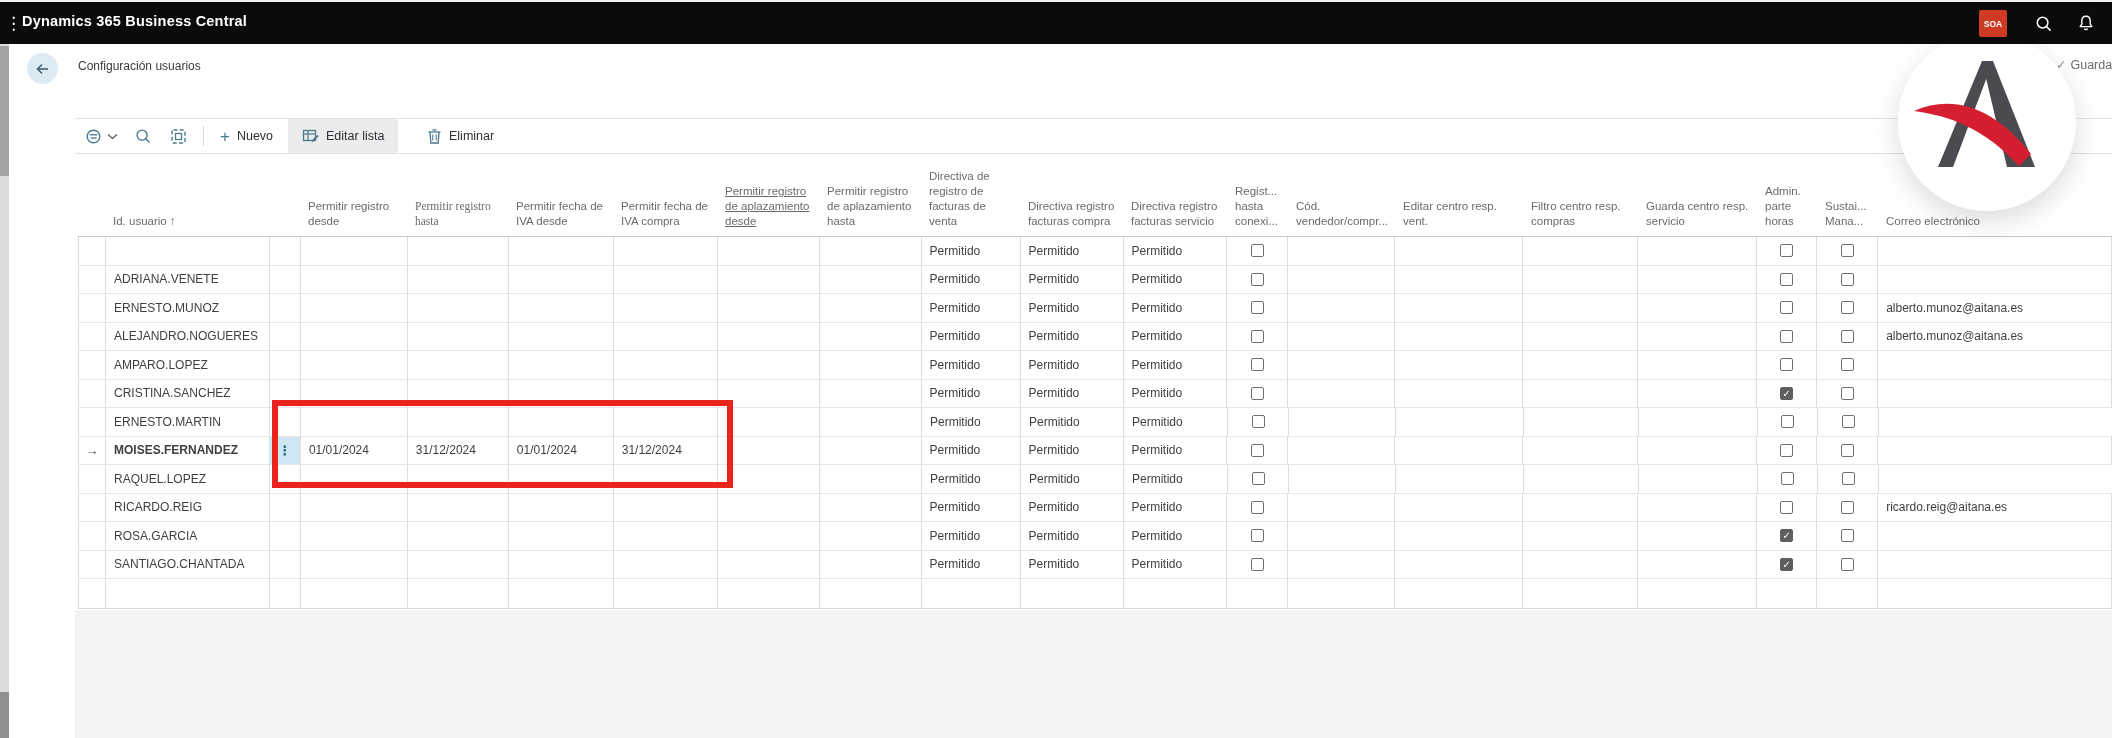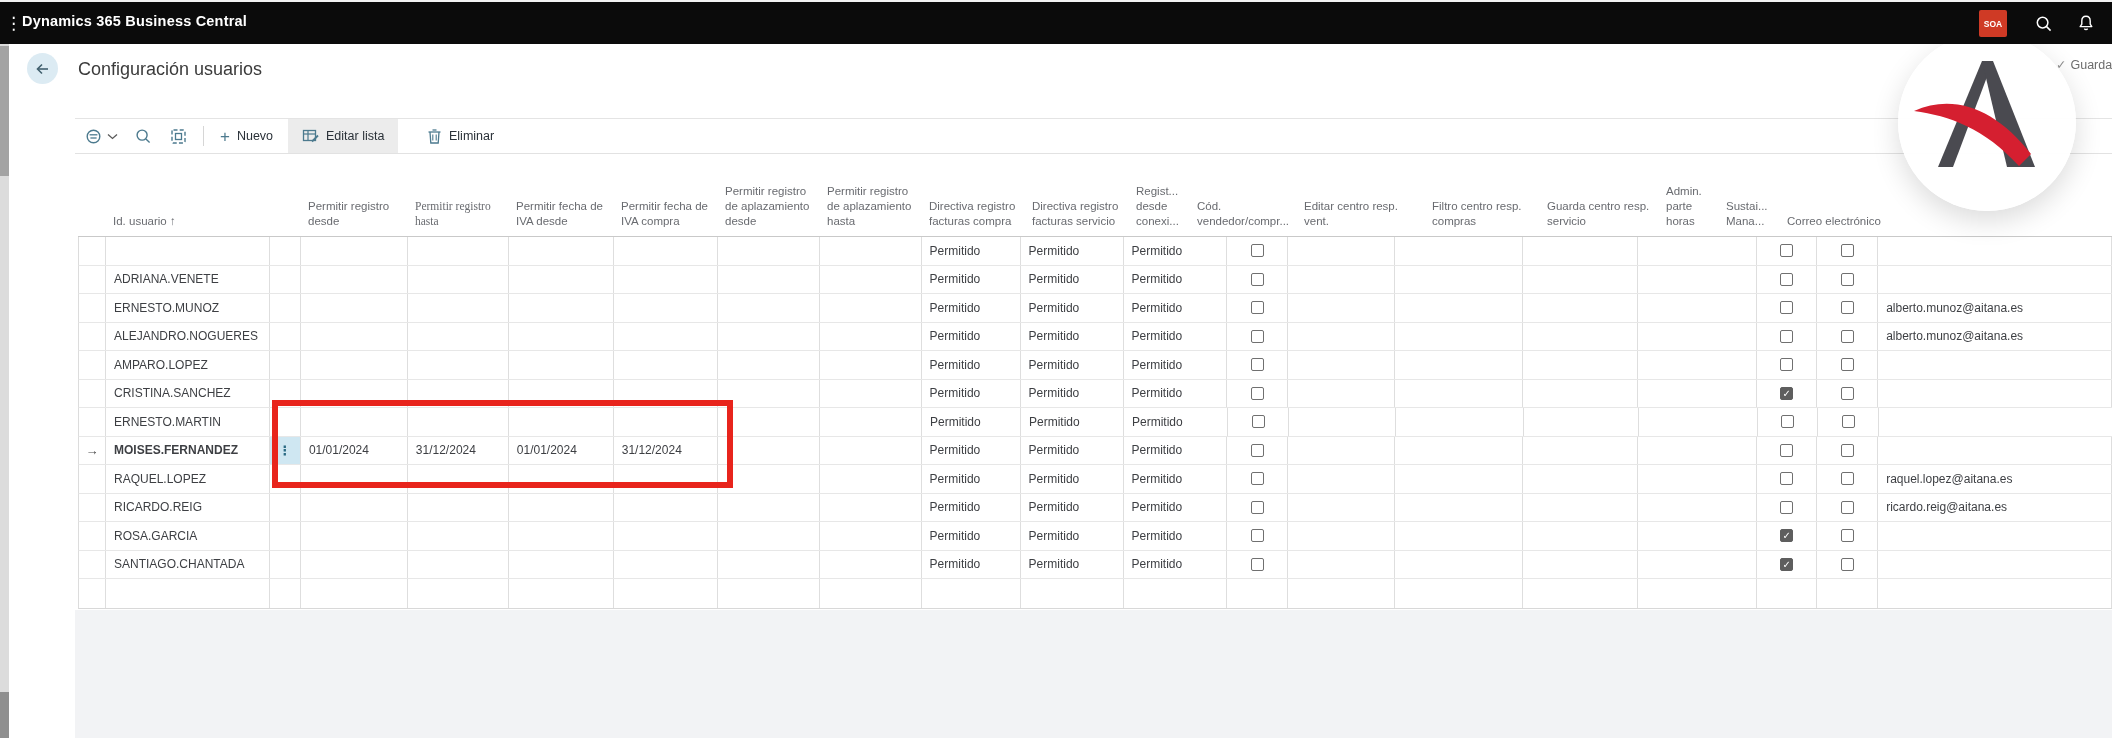--- a/index.html
+++ b/index.html
@@ -14,21 +14,21 @@
              color:#fff;font-size:8.5px;font-weight:700;display:flex;align-items:center;justify-content:center;border-radius:2px;}
   .tb-ico{position:absolute;top:13px;}
   
   .edge{position:absolute;left:0;top:44px;bottom:0;width:9px;background:#dcdcdc;z-index:6;}
   .edge .thumb{position:absolute;left:0;top:2px;width:9px;height:130px;background:#a3a3a3;}
   .edge .foot{position:absolute;left:0;bottom:0;width:9px;height:46px;background:#8f8f8f;}
   
   .pagehead{position:absolute;left:9px;top:44px;right:0;height:74px;background:#fff;}
   .backbtn{position:absolute;left:18px;top:9px;width:31px;height:31px;border-radius:50%;background:#dcebf3;
            display:flex;align-items:center;justify-content:center;cursor:pointer;}
-  .page-title{position:absolute;left:69px;top:15px;font-size:18px;color:#3b3b3b;}
+  .page-title{position:absolute;left:69px;top:15px;font-size:12px;color:#3b3b3b;}
   .save-status{position:absolute;left:2047px;top:13px;font-size:12.5px;color:#6d6d6d;white-space:nowrap;z-index:25;}
   .save-status .chk{color:#8a8a8a;margin-right:4px;}
   
   .toolbar{position:absolute;left:75px;right:0;top:118px;height:36px;border-top:1px solid #e4e4e4;
            border-bottom:1px solid #e2e2e2;box-sizing:border-box;background:#fff;}
   .titem{position:absolute;top:0;height:34px;display:flex;align-items:center;font-size:12.5px;color:#2a3138;cursor:pointer;}
   .titem svg{flex:0 0 auto;}
   .titem .lbl{margin-left:7px;}
   .t-sep{position:absolute;left:128px;top:7px;width:1px;height:20px;background:#d6d6d6;}
   .t-active{background:#ececec;padding:0 14px;}
@@ -145,25 +145,26 @@
   </div>
 
   <div class="grid-header">
       <div class="hc" style="width: 27px;"></div>
       <div class="hc" style="width: 164px;">Id. usuario ↑</div>
       <div class="hc" style="width: 31px;"></div>
       <div class="hc" style="width: 107px;">Permitir registro desde</div>
       <div class="hc" style="width: 101px; font-family: Liberation Serif, serif;">Permitir registro hasta</div>
       <div class="hc" style="width: 105px;">Permitir fecha de IVA desde</div>
       <div class="hc" style="width: 104px;">Permitir fecha de IVA compra</div>
-      <div class="hc" style="width: 102px;">Permitir registro de aplazamiento desde</div>
+      <div class="hc" style="width: 102px; text-decoration: underline;">Permitir registro de aplazamiento desde</div>
       <div class="hc" style="width: 102px;">Permitir registro de aplazamiento hasta</div>
+      <div class="hc" style="width: 99px;">Directiva de registro de facturas de venta</div>
       <div class="hc" style="width: 103px;">Directiva registro facturas compra</div>
       <div class="hc" style="width: 104px;">Directiva registro facturas servicio</div>
-      <div class="hc" style="width: 61px;">Regist... desde conexi...</div>
+      <div class="hc" style="width: 61px;">Regist... hasta conexi...</div>
       <div class="hc" style="width: 107px;">Cód. vendedor/compr...</div>
       <div class="hc" style="width: 128px;">Editar centro resp. vent.</div>
       <div class="hc" style="width: 115px;">Filtro centro resp. compras</div>
       <div class="hc" style="width: 119px;">Guarda centro resp. servicio</div>
       <div class="hc" style="width: 60px;">Admin. parte horas</div>
       <div class="hc" style="width: 61px;">Sustai... Mana...</div>
       <div class="hc" style="width: 234px;">Correo electrónico</div>
     </div>
   <div class="grid-body">
       <div class="grow">
@@ -408,21 +409,20 @@
         <div class="gc" style="width: 107px;"></div>
         <div class="gc" style="width: 128px;"></div>
         <div class="gc" style="width: 115px;"></div>
         <div class="gc" style="width: 119px;"></div>
         <div class="gc cbx" style="width: 60px;">
           <div class="cb"></div>
         </div>
         <div class="gc cbx" style="width: 61px;">
           <div class="cb"></div>
         </div>
-        <div class="gc" style="width: 234px;">raquel.lopez@aitana.es</div>
       </div>
       <div class="grow">
         <div class="gc selcell" style="width: 27px;"></div>
         <div class="gc" style="width: 164px;">RICARDO.REIG</div>
         <div class="gc" style="width: 31px;"></div>
         <div class="gc" style="width: 107px;"></div>
         <div class="gc" style="width: 101px;"></div>
         <div class="gc" style="width: 105px;"></div>
         <div class="gc" style="width: 104px;"></div>
         <div class="gc" style="width: 102px;"></div>

